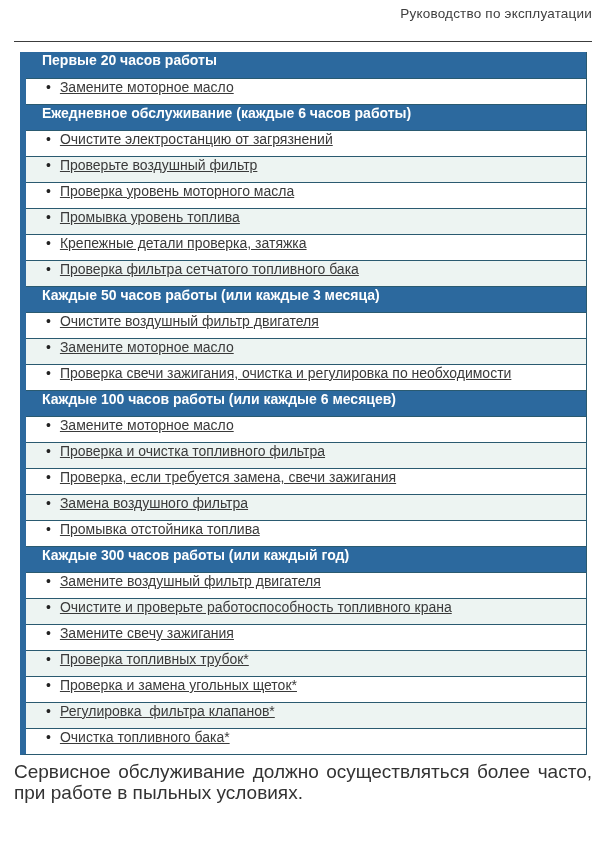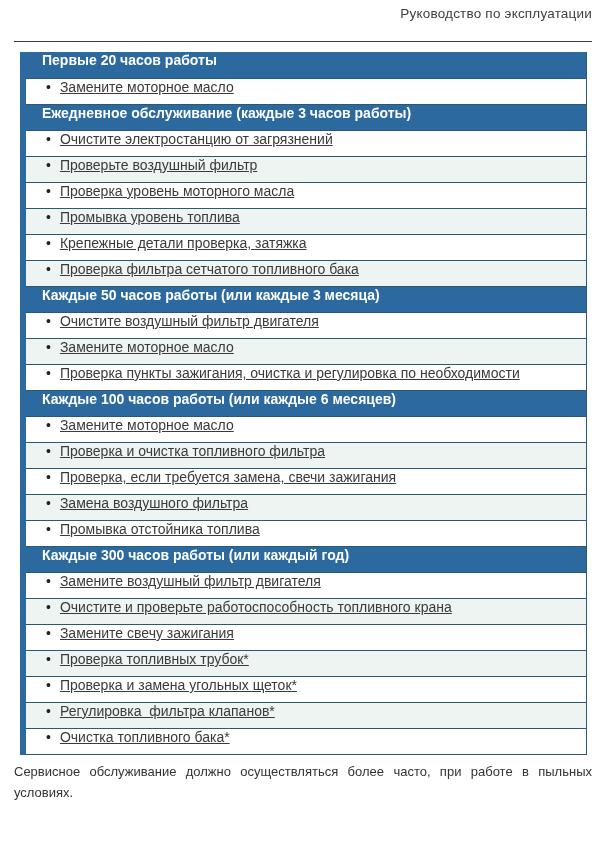--- a/index.html
+++ b/index.html
@@ -64,21 +64,21 @@
     font-size: 14px;
   }
   .task-label {
     white-space: pre-wrap;
     text-decoration: underline;
   }
   .note {
     position: absolute;
     left: 14px; width: 578px;
     margin: 0;
-    font-size: 13px;
+    font-size: 19px;
     line-height: 21px;
     color: #333333;
   }
   .note-dust { top: 761px; text-align: justify; }
   .note-asterisk { top: 803px; }
   .page-number {
     position: absolute;
     right: 14px; top: 830px;
     font-size: 14px;
     color: #0f172a;
@@ -96,21 +96,21 @@
 
   <main class="schedule" id="schedule-table">
       <div class="band section-header">
         <span>Первые 20 часов работы</span>
       </div>
       <div class="band task-row">
         <span class="bullet">•</span>
         <span class="task-label">Замените моторное масло</span>
       </div>
       <div class="band section-header">
-        <span>Ежедневное обслуживание (каждые 3 часов работы)</span>
+        <span>Ежедневное обслуживание (каждые 6 часов работы)</span>
       </div>
       <div class="band task-row">
         <span class="bullet">•</span>
         <span class="task-label">Очистите электростанцию от загрязнений</span>
       </div>
       <div class="band task-row alt">
         <span class="bullet">•</span>
         <span class="task-label">Проверьте воздушный фильтр</span>
       </div>
       <div class="band task-row">
@@ -135,21 +135,21 @@
       <div class="band task-row">
         <span class="bullet">•</span>
         <span class="task-label">Очистите воздушный фильтр двигателя</span>
       </div>
       <div class="band task-row alt">
         <span class="bullet">•</span>
         <span class="task-label">Замените моторное масло</span>
       </div>
       <div class="band task-row">
         <span class="bullet">•</span>
-        <span class="task-label">Проверка пункты зажигания, очистка и регулировка по необходимости</span>
+        <span class="task-label">Проверка свечи зажигания, очистка и регулировка по необходимости</span>
       </div>
       <div class="band section-header">
         <span>Каждые 100 часов работы (или каждые 6 месяцев)</span>
       </div>
       <div class="band task-row">
         <span class="bullet">•</span>
         <span class="task-label">Замените моторное масло</span>
       </div>
       <div class="band task-row alt">
         <span class="bullet">•</span>

